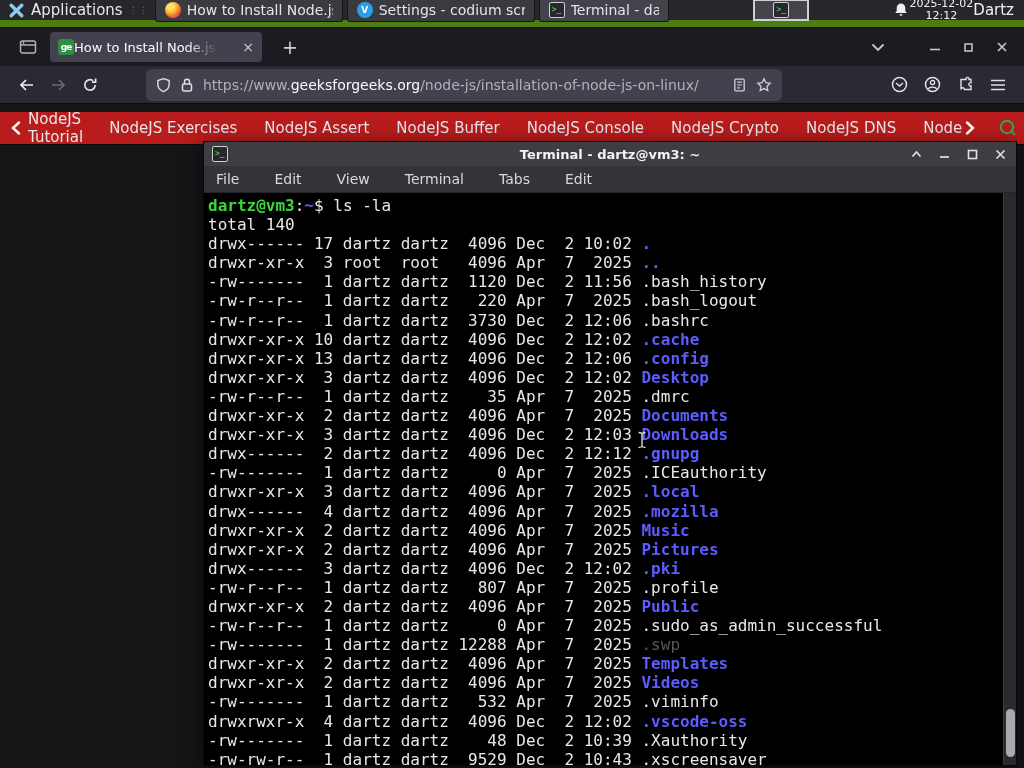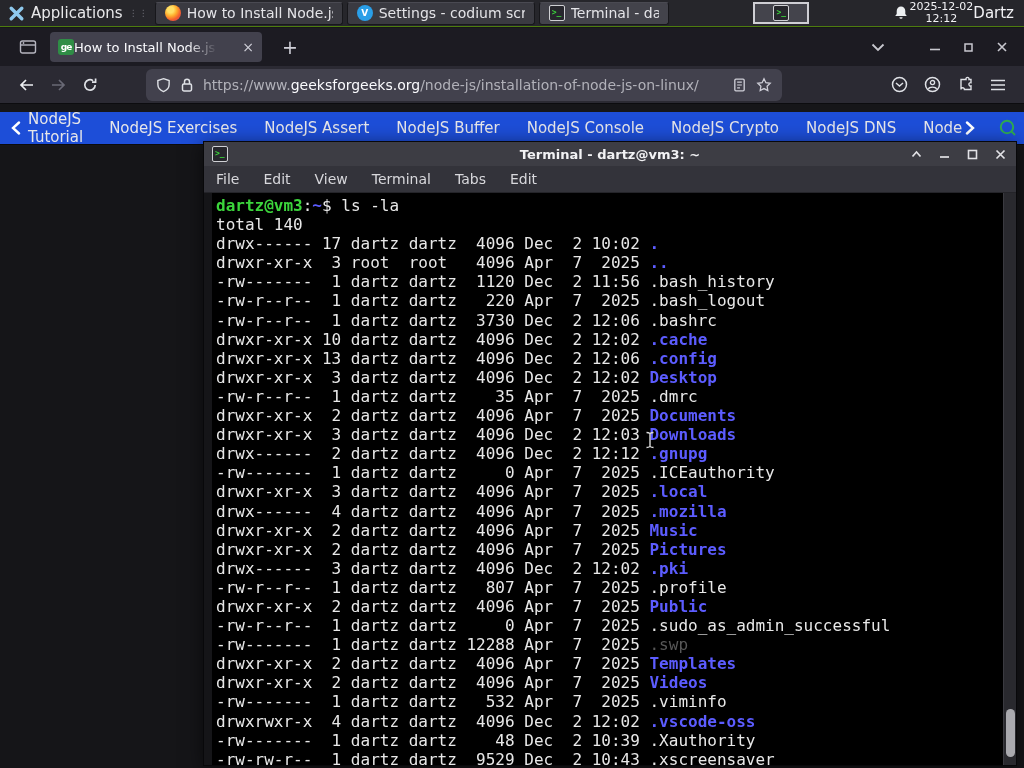--- a/index.html
+++ b/index.html
@@ -2,21 +2,21 @@
 <html><head>
 <meta charset="utf-8">
 <style>
   * { margin:0; padding:0; box-sizing:border-box; }
   html,body { width:1024px; height:768px; overflow:hidden; }
   body { font-family:"DejaVu Sans", sans-serif; background:#161619; }
   #screen { position:relative; width:1024px; height:768px; }
 
   
   .taskbar { position:absolute; top:0; left:0; right:0; height:27px; background:#26262b;
-             border-bottom:1px solid #4d7c0f; display:flex; align-items:center; color:#e8e8ea; }
+             border-bottom:7px solid #4d7c0f; display:flex; align-items:center; color:#e8e8ea; }
   .apps-btn { display:flex; align-items:center; gap:6px; padding:0 6px 0 8px; height:100%; font-size:15px; cursor:default; }
   .panel-handle { color:#6a6a72; font-size:9px; letter-spacing:1px; margin:0 6px 0 0; }
   .taskbtn { display:flex; align-items:center; gap:6px; height:23px; padding:0 9px; margin-right:4px;
              background:#3a3a41; border:1px solid #17171b; border-top-color:#4a4a52; border-radius:3px;
              font-size:14px; color:#e4e4e8; width:188px; white-space:nowrap; overflow:hidden; }
   .taskbtn.active { background:#43434b; }
   .taskbtn .lbl { overflow:hidden; text-overflow:clip; white-space:nowrap; }
   .pager { margin-left:auto; width:56px; height:22px; border:2px solid #cfcfd4; background:#44444c;
            display:flex; align-items:center; justify-content:center; }
   .tray { display:flex; align-items:center; padding:0 6px 0 14px; margin-left:auto; }
@@ -54,38 +54,38 @@
   .navbar { position:absolute; top:66px; left:0; right:0; height:38px; background:#2b2a33;
             border-bottom:1px solid #0c0c0f; display:flex; align-items:center; padding:0 10px; }
   .navbtn { width:32px; height:32px; border-radius:4px; display:flex; align-items:center; justify-content:center; }
   .urlbar { margin-left:40px; width:636px; height:32px; background:#42414d; border-radius:6px;
             display:flex; align-items:center; padding:0 10px; gap:9px; }
   .url-text { font-size:14px; color:#b1b1b9; white-space:nowrap; overflow:hidden; flex:1; }
   .url-text .domain { color:#fbfbfe; }
   .nav-right { display:flex; align-items:center; gap:16px; margin-left:auto; padding-right:8px; }
 
   
-  .pagenav { position:absolute; top:112px; left:0; right:0; height:33px; background:#1d4ed8;
+  .pagenav { position:absolute; top:112px; left:0; right:0; height:33px; background:#b91c1c;
              border-bottom:1px solid #0b0b0d; display:flex; align-items:center; color:#e6e6e9;
              font-size:15px; padding:0 10px; }
   .pagenav .back-item { margin:0 0 0 6px; }
   .nav-items { display:flex; gap:27px; margin-left:26px; }
   .nav-item { white-space:nowrap; }
   .pagecontent { position:absolute; top:146px; left:0; right:0; bottom:0; background:#151518; }
 
   
   .terminal { position:absolute; left:203px; top:141px; width:814px; height:625px;
               border:1px solid #08080a; box-shadow:0 3px 18px rgba(0,0,0,.55); }
   .t-titlebar { height:24px; background:#3d3d44; display:flex; align-items:center; padding:0 8px; position:relative; }
   .t-title { position:absolute; left:0; right:0; text-align:center; font-size:13px; font-weight:bold; color:#f2f2f4; }
   .t-ctl { display:flex; gap:17px; margin-left:auto; position:relative; z-index:1; padding-right:2px; }
   .t-menubar { height:27px; background:#33333a; border-bottom:1px solid #242429; display:flex;
-               align-items:center; gap:24px; padding-left:12px; }
+               align-items:center; gap:35px; padding-left:12px; }
   .t-menu-item { color:#d8d8dc; font-size:14px; }
-  .t-content { position:relative; height:572px; background:#000; overflow:hidden;margin-left:8px; }
+  .t-content { position:relative; height:572px; background:#000; overflow:hidden; }
   .t-out { padding:3px 0 0 4px; }
   .tline { font:16px/19.1px "DejaVu Sans Mono", monospace; white-space:pre; color:#e8e8e8; }
   .seg-white { color:#e8e8e8; }
   .seg-green { color:#3cd53c; font-weight:bold; }
   .seg-blue  { color:#5c5cff; font-weight:bold; }
   .seg-dim   { color:#585858; }
   .t-scroll { position:absolute; right:0; top:0; bottom:0; width:13px; background:#29292e; border-left:1px solid #3a3a40; }
   .t-thumb { position:absolute; left:2px; width:9px; top:516px; height:48px; background:#a9a9ae; border-radius:5px; }
   .ibeam { position:absolute; left:432px; top:238px; }
 </style>

